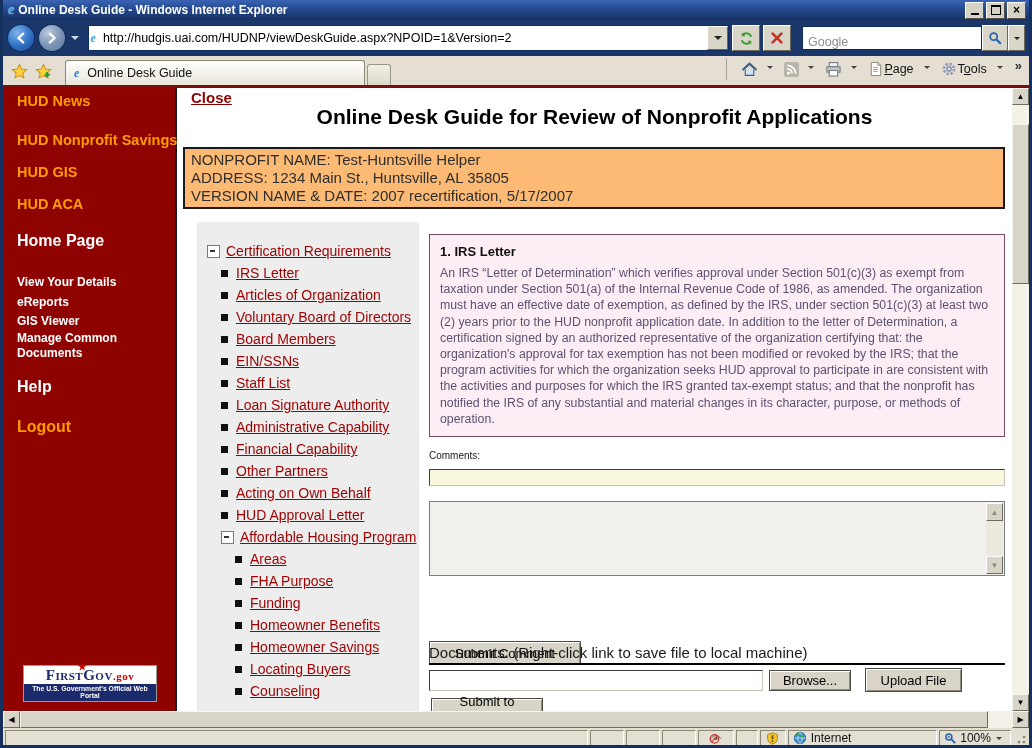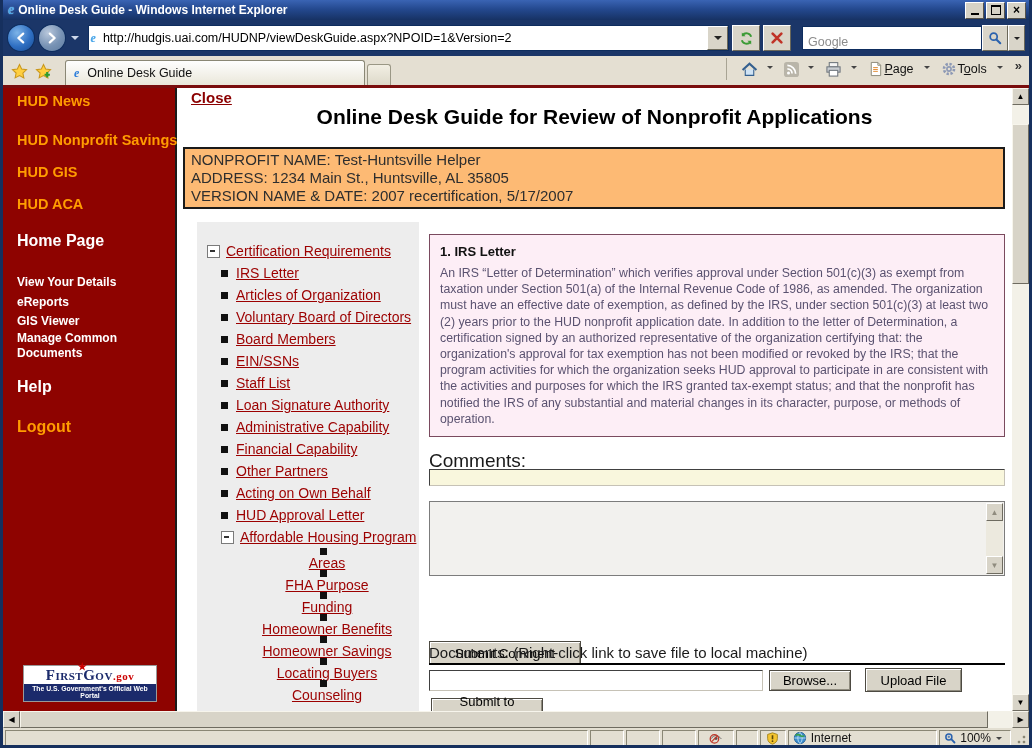--- a/index.html
+++ b/index.html
@@ -79,28 +79,28 @@
     padding:2px 6px;font-size:15px;line-height:18px;color:#2e2e2e;}
   
   .tree{position:absolute;left:20px;top:134px;width:222px;height:489px;background:#ededed;
     padding:18px 0 0 10px;box-sizing:border-box;font-size:14px;}
   .t-row{height:22px;display:flex;align-items:center;white-space:nowrap;}
   .t-row a{color:#9c0000;text-decoration:underline;cursor:pointer;}
   .expander{width:11px;height:11px;background:#fff;border:1px solid #7a7a7a;margin-right:6px;position:relative;flex:none;}
   .expander::after{content:"";position:absolute;left:2px;top:4.5px;width:5px;height:1.5px;background:#333;}
   .bullet{width:7px;height:7px;background:#111;margin-right:8px;flex:none;}
   .lvl1{padding-left:14px;}
-  .lvl2{padding-left:28px;flex-direction:column;}
+  .lvl2{padding-left:28px;}
   
   .rightcol{position:absolute;left:252px;top:0;width:576px;height:623px;}
   .pinkpanel{position:absolute;left:0;top:146px;width:576px;height:203px;box-sizing:border-box;
     background:#fdeef6;border:1px solid #7a4a5e;overflow:hidden;}
   .pp-title{font-size:13px;font-weight:bold;color:#111;padding:9px 10px 6px 10px;}
   .pp-body{font-size:12.3px;line-height:16.2px;color:#5a5270;padding:0 8px 0 10px;}
-  .c-label{position:absolute;left:0;top:362px;font-size:19px;color:#1a1a1a;}
+  .c-label{position:absolute;left:0;top:362px;font-size:10px;color:#1a1a1a;}
   .c-input{position:absolute;left:0;top:381px;width:576px;height:17px;box-sizing:border-box;
     background:#f9f7dd;border:1px solid;border-color:#404040 #c6c2b6 #c6c2b6 #404040;}
   .c-area{position:absolute;left:0;top:413px;width:576px;height:75px;box-sizing:border-box;
     background:#f2f1ee;border:1px solid #7c7c7c;}
   .c-area .fakebar{position:absolute;right:1px;top:1px;bottom:1px;width:17px;background:#ece9de;
     display:flex;flex-direction:column;justify-content:space-between;}
   .fsb{height:16px;background:#d8d4c8;border:1px solid;border-color:#fff #6e6b60 #6e6b60 #fff;
     display:flex;align-items:center;justify-content:center;font-size:8px;color:#8f8b7e;}
   .xpbtn{background:#d8d4c8;border:1px solid #4d4a42;box-shadow:inset 1px 1px 0 #fff,inset -1px -1px 0 #8f8b7e;
     font:13px "Liberation Sans",sans-serif;color:#000;display:flex;align-items:center;justify-content:center;cursor:default;}

